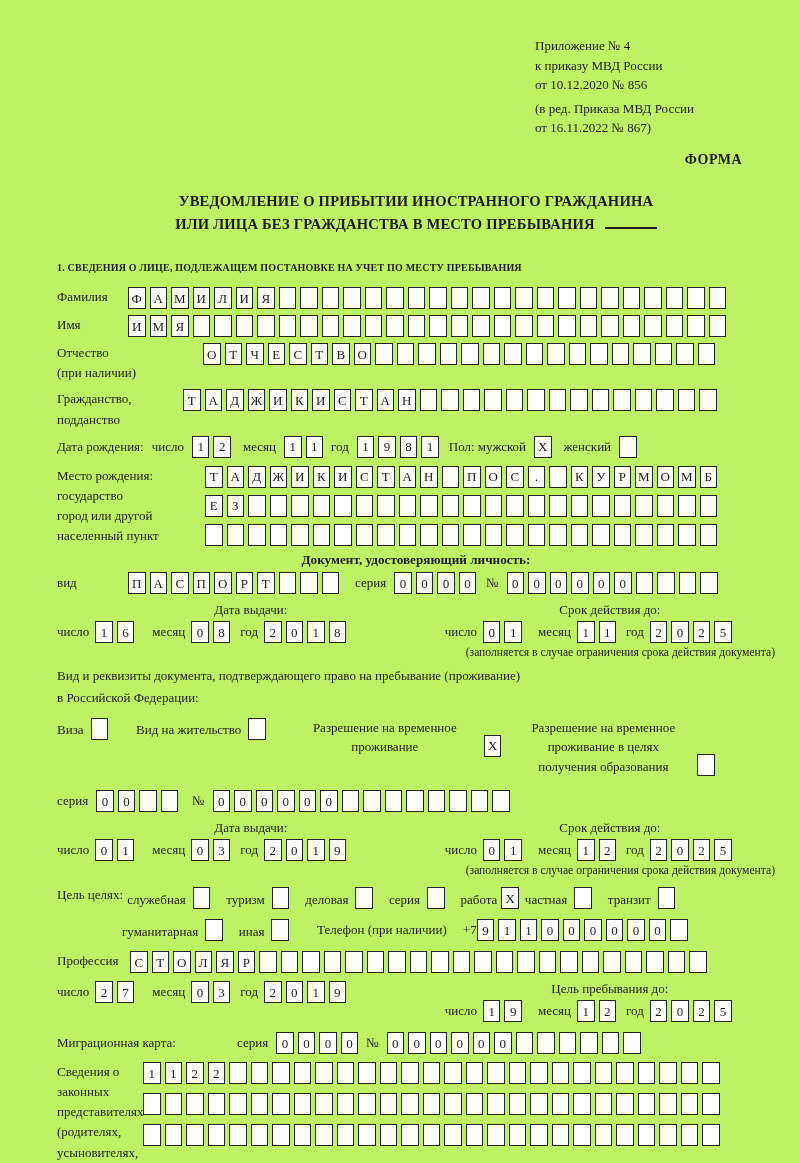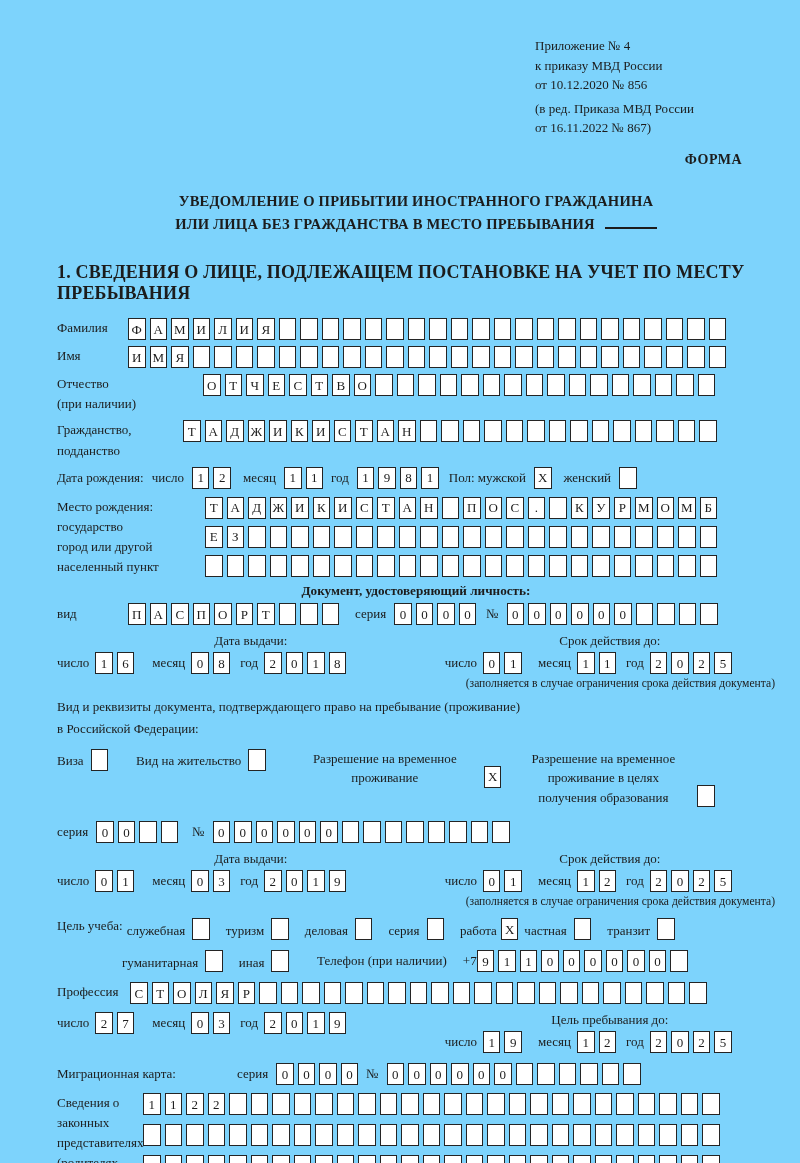--- a/index.html
+++ b/index.html
@@ -1,35 +1,35 @@
 <!DOCTYPE html>
 <html><head>
 <meta charset="utf-8">
 <style>
   html,body{margin:0;padding:0;background:#888;}
   .page{
     position:relative;
     width:800px;height:1163px;
     margin:0 auto;
-    background:#7dd3fc;
+    background:#bef264;
     color:#1c1c1c;
     font-family:"Liberation Serif","DejaVu Serif",serif;
     font-size:13px;
     box-sizing:border-box;
     padding:36px 25px 20px 57px;
     overflow:hidden;
   }
   
   .appendix{margin-left:478px;width:240px;line-height:1.5;}
   .appendix .amend{margin-top:4px;}
   .form-word{text-align:right;padding-right:33px;font-weight:bold;font-size:14px;margin-top:14px;letter-spacing:.5px;}
   
   .doc-title{text-align:center;font-weight:bold;font-size:14.6px;margin-top:22px;line-height:1.6;letter-spacing:.2px;}
   .blank-line{display:inline-block;width:52px;border-bottom:2px solid #1c1c1c;height:12px;margin-left:10px;}
-  .sec-heading{font-weight:bold;font-size:18px;margin-top:26px;margin-bottom:14px;letter-spacing:.2px;}
+  .sec-heading{font-weight:bold;font-size:10px;margin-top:26px;margin-bottom:14px;letter-spacing:.2px;}
   
   .cells{display:inline-flex;gap:4px;flex-wrap:nowrap;}
   .cell{
     box-sizing:content-box;width:15.5px;height:20px;
     border:1.6px solid #242424;
     display:inline-flex;align-items:center;justify-content:center;
     font-size:13px;line-height:1;background:#fff;flex:none;
   }
   
   .frow{display:flex;align-items:flex-start;margin:6px 0;}
@@ -515,21 +515,21 @@
             <span class="cell">0</span>
             <span class="cell">2</span>
             <span class="cell">5</span>
           </span>
       </div>
     </div>
   </div>
   <div class="note-right">(заполняется в случае ограничения срока действия документа)</div>
 
   <div class="optline" style="margin-top:10px;">
-    <span class="ol" style="margin-right:4px;">Цель учеба:</span>
+    <span class="ol" style="margin-right:4px;">Цель целях:</span>
     <span class="opt">
         <span class="ol">служебная</span>
         <span class="cell"></span>
       </span>
       <span class="gap-m"></span>
     <span class="opt">
         <span class="ol">туризм</span>
         <span class="cell"></span>
       </span>
       <span class="gap-m"></span>

